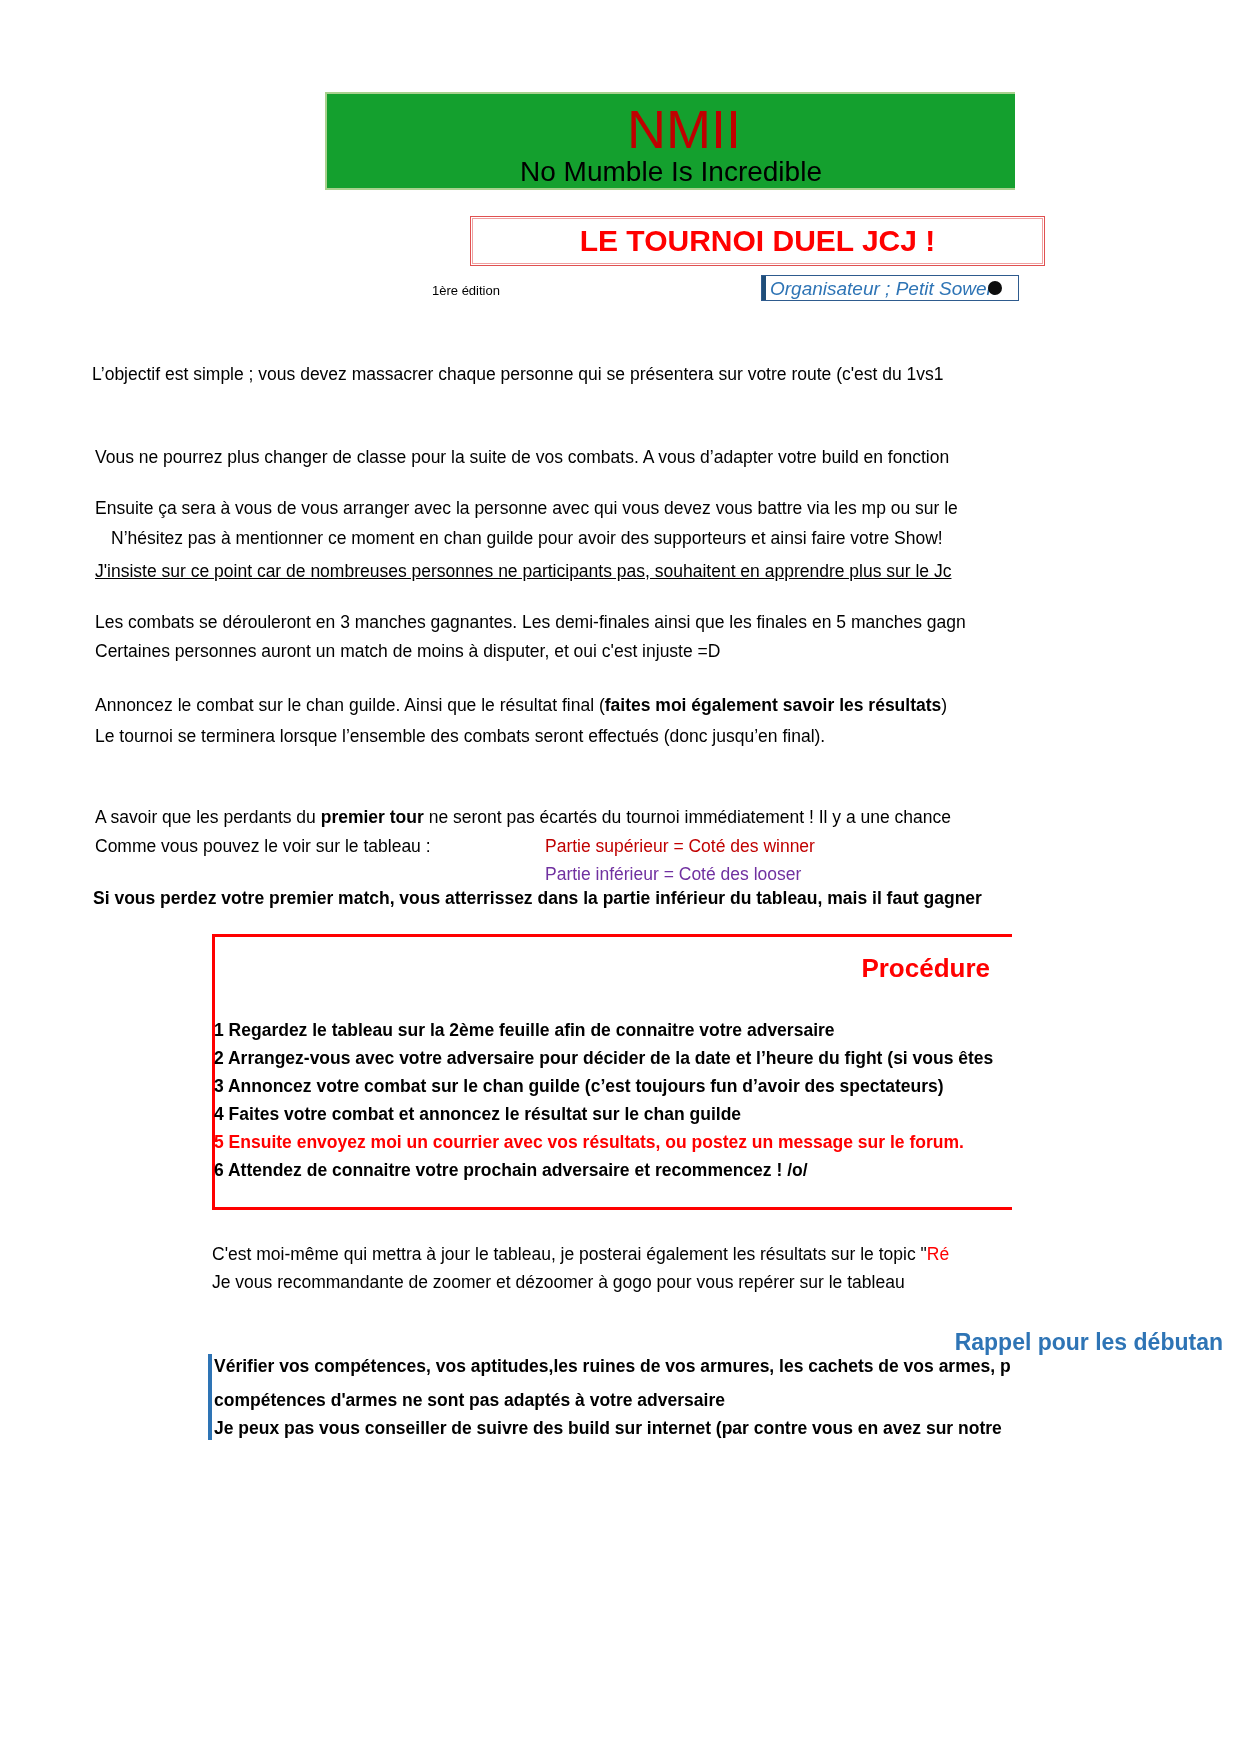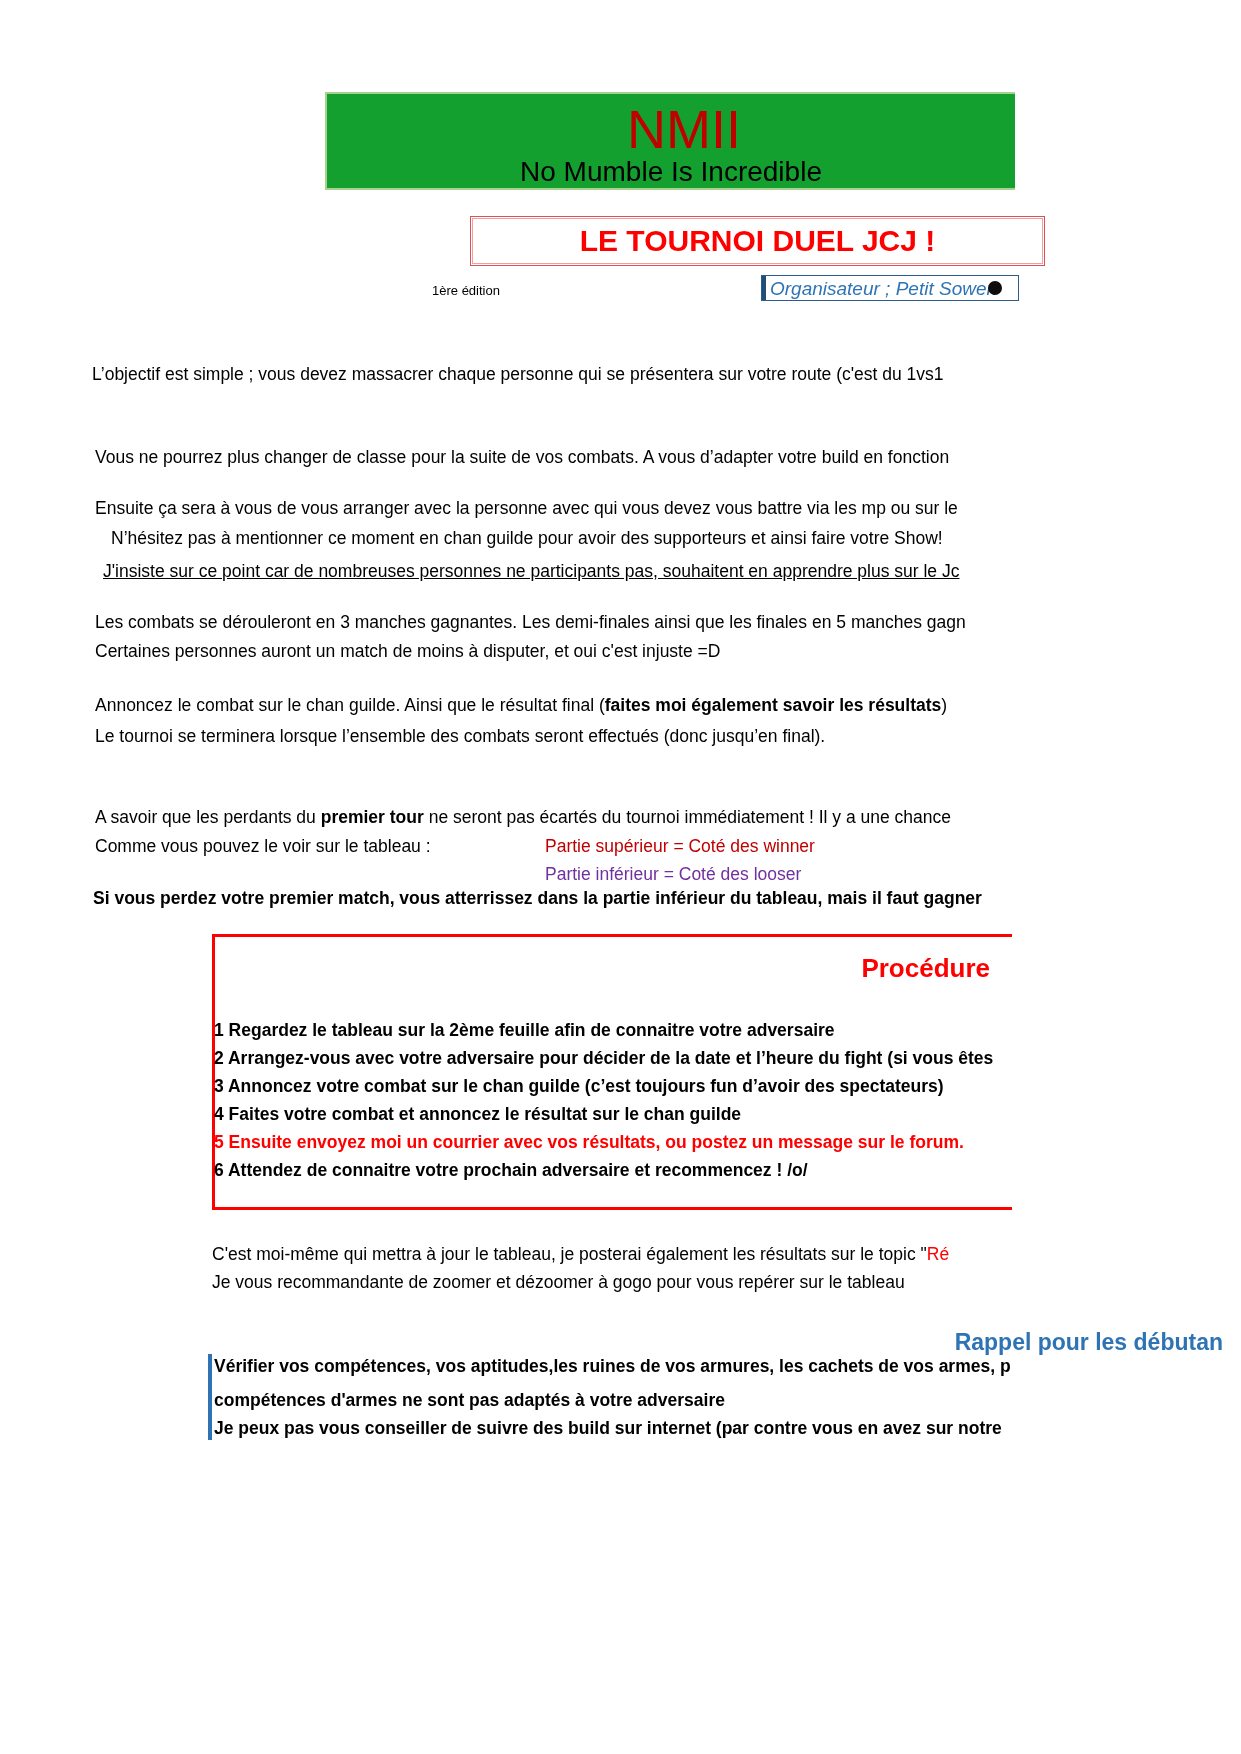--- a/index.html
+++ b/index.html
@@ -131,21 +131,21 @@
   }
 
   
   .para {
     position: absolute;
     font-size: 17.5px;
     line-height: 29px;
     color: #000000;
     white-space: nowrap;
   }
-  .para.u { text-decoration: underline; margin-left: 8px; }
+  .para.u { text-decoration: underline; }
   .para b { font-weight: bold; }
 
   .red-line {
     position: absolute;
     font-size: 17.5px;
     line-height: 29px;
     color: #c00000;
     white-space: nowrap;
   }
   .purple-line {

